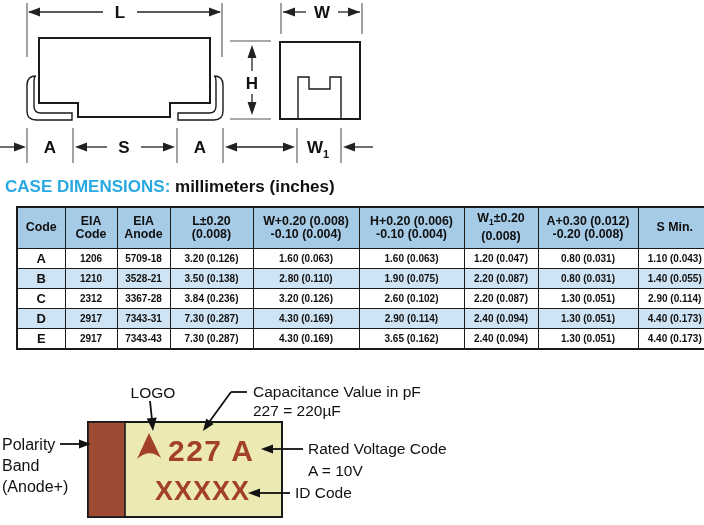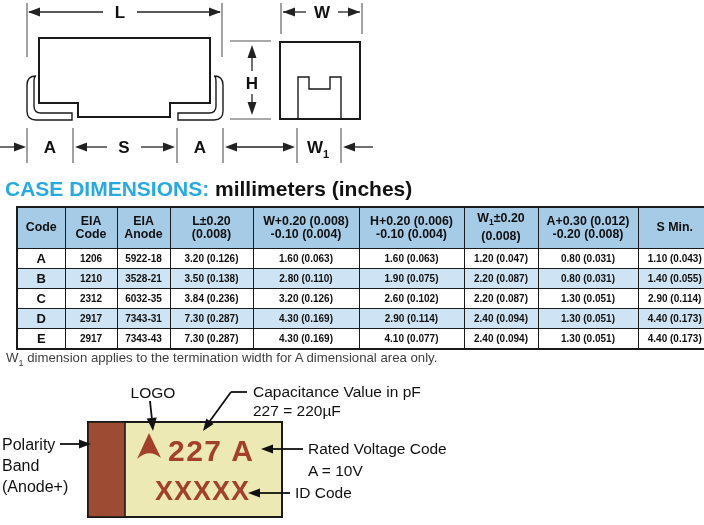--- a/index.html
+++ b/index.html
@@ -9,21 +9,21 @@
   }
   svg text{font-family:"Liberation Sans",sans-serif;}
   .dimline{stroke:#222;stroke-width:1.3;fill:none;}
   .extline{stroke:#555;stroke-width:1.1;fill:none;}
   .bodyline{stroke:#1a1a1a;stroke-width:2;fill:#fff;}
   .leadline{stroke:#1a1a1a;stroke-width:1.4;fill:none;}
   .ah{fill:#222;stroke:none;}
   .dimtext{font-size:17px;font-weight:bold;fill:#111;}
   .dimsub{font-size:11px;font-weight:bold;fill:#111;}
 
-  .heading{position:absolute;left:5px;top:177px;font-size:21px;font-weight:bold;letter-spacing:0;}
+  .heading{position:absolute;left:5px;top:177px;font-size:17px;font-weight:bold;letter-spacing:0;}
   .heading .accent{color:var(--accent,#29a9e1);}
   .heading .rest{color:#111;}
 
   table.dims{
     position:absolute;left:16px;top:206px;width:697px;
     border-collapse:collapse;table-layout:fixed;
     border:2px solid var(--table_border,#1a1a1a);
   }
   table.dims th,table.dims td{
     border:1px solid var(--table_border,#1a1a1a);
@@ -174,21 +174,21 @@
         <th>
             <div>S Min.</div>
             <div></div>
           </th>
       </tr>
     </thead>
     <tbody>
       <tr>
         <td class="code">A</td>
         <td>1206</td>
-        <td>5922-18</td>
+        <td>5709-18</td>
         <td>3.20 (0.126)</td>
         <td>1.60 (0.063)</td>
         <td>1.60 (0.063)</td>
         <td>1.20 (0.047)</td>
         <td>0.80 (0.031)</td>
         <td>1.10 (0.043)</td>
       </tr>
       <tr class="alt">
         <td class="code">B</td>
         <td>1210</td>
@@ -196,21 +196,21 @@
         <td>3.50 (0.138)</td>
         <td>2.80 (0.110)</td>
         <td>1.90 (0.075)</td>
         <td>2.20 (0.087)</td>
         <td>0.80 (0.031)</td>
         <td>1.40 (0.055)</td>
       </tr>
       <tr>
         <td class="code">C</td>
         <td>2312</td>
-        <td>6032-35</td>
+        <td>3367-28</td>
         <td>3.84 (0.236)</td>
         <td>3.20 (0.126)</td>
         <td>2.60 (0.102)</td>
         <td>2.20 (0.087)</td>
         <td>1.30 (0.051)</td>
         <td>2.90 (0.114)</td>
       </tr>
       <tr class="alt">
         <td class="code">D</td>
         <td>2917</td>
@@ -221,29 +221,28 @@
         <td>2.40 (0.094)</td>
         <td>1.30 (0.051)</td>
         <td>4.40 (0.173)</td>
       </tr>
       <tr>
         <td class="code">E</td>
         <td>2917</td>
         <td>7343-43</td>
         <td>7.30 (0.287)</td>
         <td>4.30 (0.169)</td>
-        <td>4.10 (0.077)</td>
+        <td>3.65 (0.162)</td>
         <td>2.40 (0.094)</td>
         <td>1.30 (0.051)</td>
         <td>4.40 (0.173)</td>
       </tr>
     </tbody>
   </table>
 
-  <div class="note"><span>W</span><sub>1</sub><span> dimension applies to the termination width for A dimensional area only.</span></div>
 
   <svg width="470" height="155" viewBox="0 0 470 155" style="position:absolute;left:0;top:370px;">
 
     <rect x="88" y="52" width="194" height="95" stroke="#1a1a1a" stroke-width="2" fill="#ece9b5"></rect>
     <rect x="88" y="52" width="37" height="95" stroke="#1a1a1a" stroke-width="1.6" fill="#9d4b33"></rect>
 
     <path d="M149,63 L161,88 Q149,78 137,89 Z" fill="#a2402c"></path>
 
     <text x="168" y="91" font-size="30" font-weight="bold" letter-spacing="1.5" fill="#a2402c">227 A</text>
     <text x="155" y="130" font-size="27" font-weight="bold" letter-spacing="1" fill="#a2402c">XXXXX</text>

